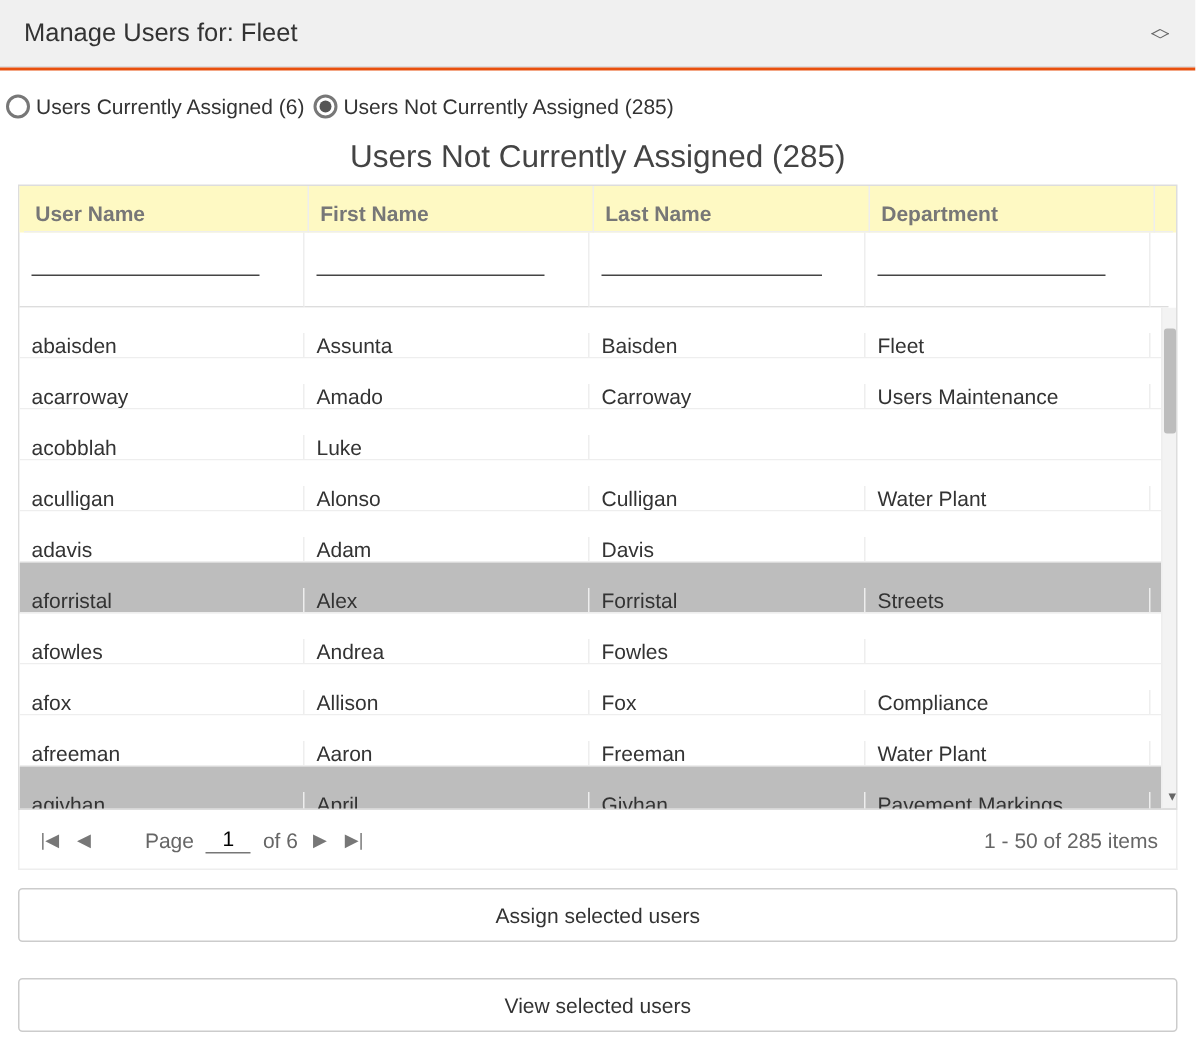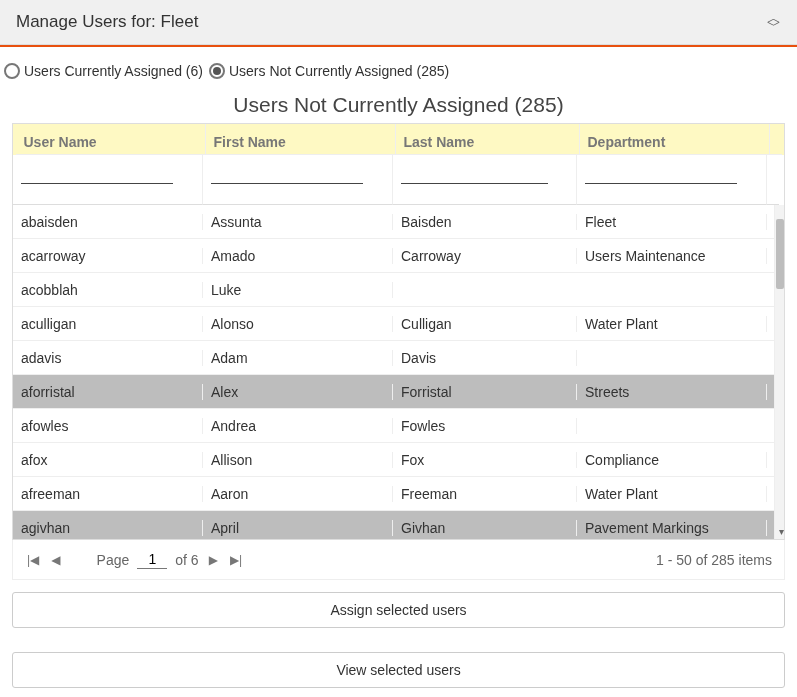--- a/index.html
+++ b/index.html
@@ -109,21 +109,21 @@
     position: relative;
     height: 334px;
     overflow: hidden;
   }
   .rows-container {
     height: 100%;
   }
   .row {
     display: flex;
     height: 34px;
-    align-items: center;
+    align-items: flex-end;
     border-bottom: 1px solid #eee;
     background: #fff;
   }
   .row.selected {
     background: #bdbdbd;
   }
   .row .col {
     padding: 0 8px;
     border-right: 1px solid #eee;
     color: #333;

